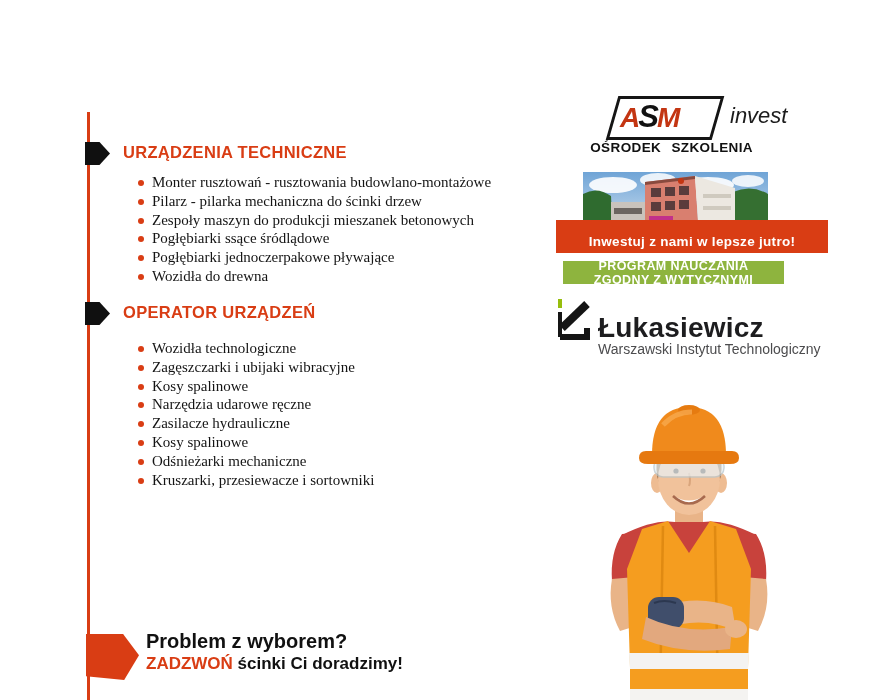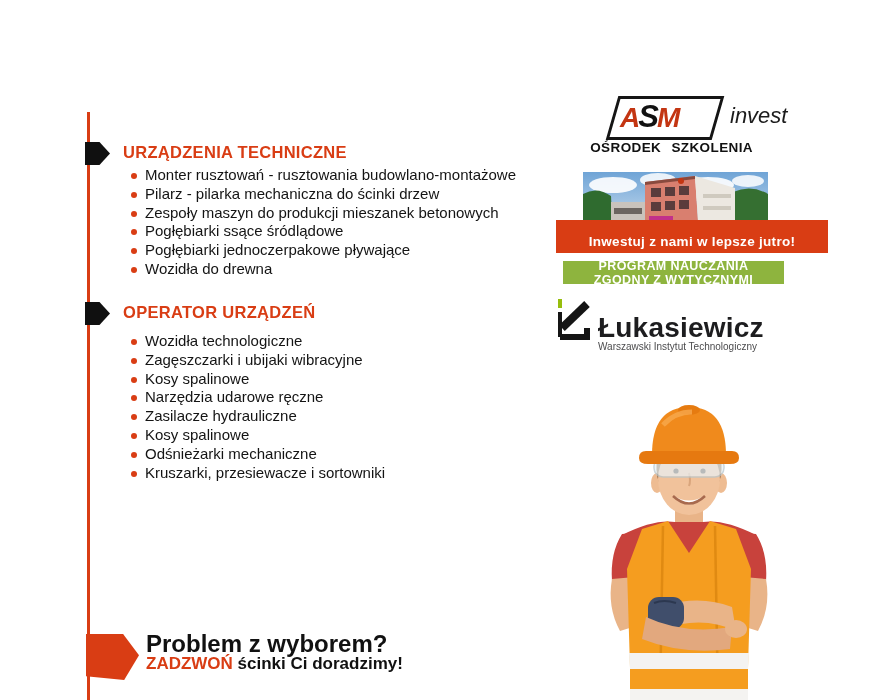--- a/index.html
+++ b/index.html
@@ -11,21 +11,21 @@
   .rail{left:87px;top:112px;width:3px;height:588px;background:#d93d14;}
   .header-bar{left:88px;top:76px;width:467px;height:37px;background:#d93d14;
               display:flex;align-items:center;padding-left:35px;box-sizing:border-box;}
   .header-bar .t-bold{color:#fff;font-size:25px;font-weight:800;letter-spacing:.5px;}
   .header-bar .t-reg{color:#fff;font-size:24px;font-weight:400;margin-left:7px;}
 
   
   .marker{width:25px;height:23px;background:#101010;
           clip-path:polygon(0 0,58% 0,100% 50%,58% 100%,0 100%);}
   .sec-head{font-size:16.5px;font-weight:800;color:#d93d14;letter-spacing:.3px;}
-  ul.blist{list-style:none;margin:4px;padding:0;}
+  ul.blist{list-style:none;margin:11px;padding:0;font-family:Liberation Serif, serif;}
   ul.blist li{position:relative;font-size:15px;line-height:18.8px;padding-left:17px;color:#141414;}
   ul.blist li::before{content:"";position:absolute;left:3px;top:7px;width:6px;height:6px;
           border-radius:50%;background:#d93d14;}
 
   
   .asm-box{left:612px;top:96px;width:100px;height:38px;border:3px solid #151515;
            transform:skewX(-16deg);background:#fff;}
   .asm-text{left:620px;top:99px;font-style:italic;font-weight:800;font-size:28px;letter-spacing:-2px;}
   .asm-text .red{color:#c33512;}
   .asm-text .blk{color:#111;font-size:31px;}
@@ -38,26 +38,26 @@
   .orange-banner{left:556px;top:220px;width:272px;height:33px;background:#d93d14;}
   .orange-banner span{position:absolute;left:0;right:0;bottom:4px;text-align:center;
            color:#fff;font-size:13.5px;font-weight:700;letter-spacing:.3px;}
   .green-banner{left:563px;top:261px;width:221px;height:23px;background:#8eb43e;
            display:flex;flex-direction:column;justify-content:center;}
   .green-banner span{text-align:center;color:#fff;font-size:12.5px;font-weight:800;
            line-height:14px;letter-spacing:.4px;}
 
   
   .luk-name{left:598px;top:312px;font-size:28px;font-weight:800;color:#1d1d1f;letter-spacing:.2px;}
-  .luk-sub{left:598px;top:341px;font-size:10px;color:#4c4c4e;}
+  .luk-sub{left:598px;top:341px;font-size:14px;color:#4c4c4e;}
 
   
   .foot-arrow{left:86px;top:634px;width:53px;height:46px;background:#d93d14;
           clip-path:polygon(0 0,70% 0,100% 46%,72% 100%,0 92%);}
-  .foot-q{left:146px;top:630px;font-size:24px;font-weight:800;color:#111;}
+  .foot-q{left:146px;top:630px;font-size:20px;font-weight:800;color:#111;}
   .foot-a{left:146px;top:654px;font-size:17px;font-weight:700;color:#111;}
   .foot-a .cta{color:#d93d14;font-weight:800;}
 </style>
 </head>
 <body>
 
 <div class="page">
 
   <div class="abs rail"></div>
 

